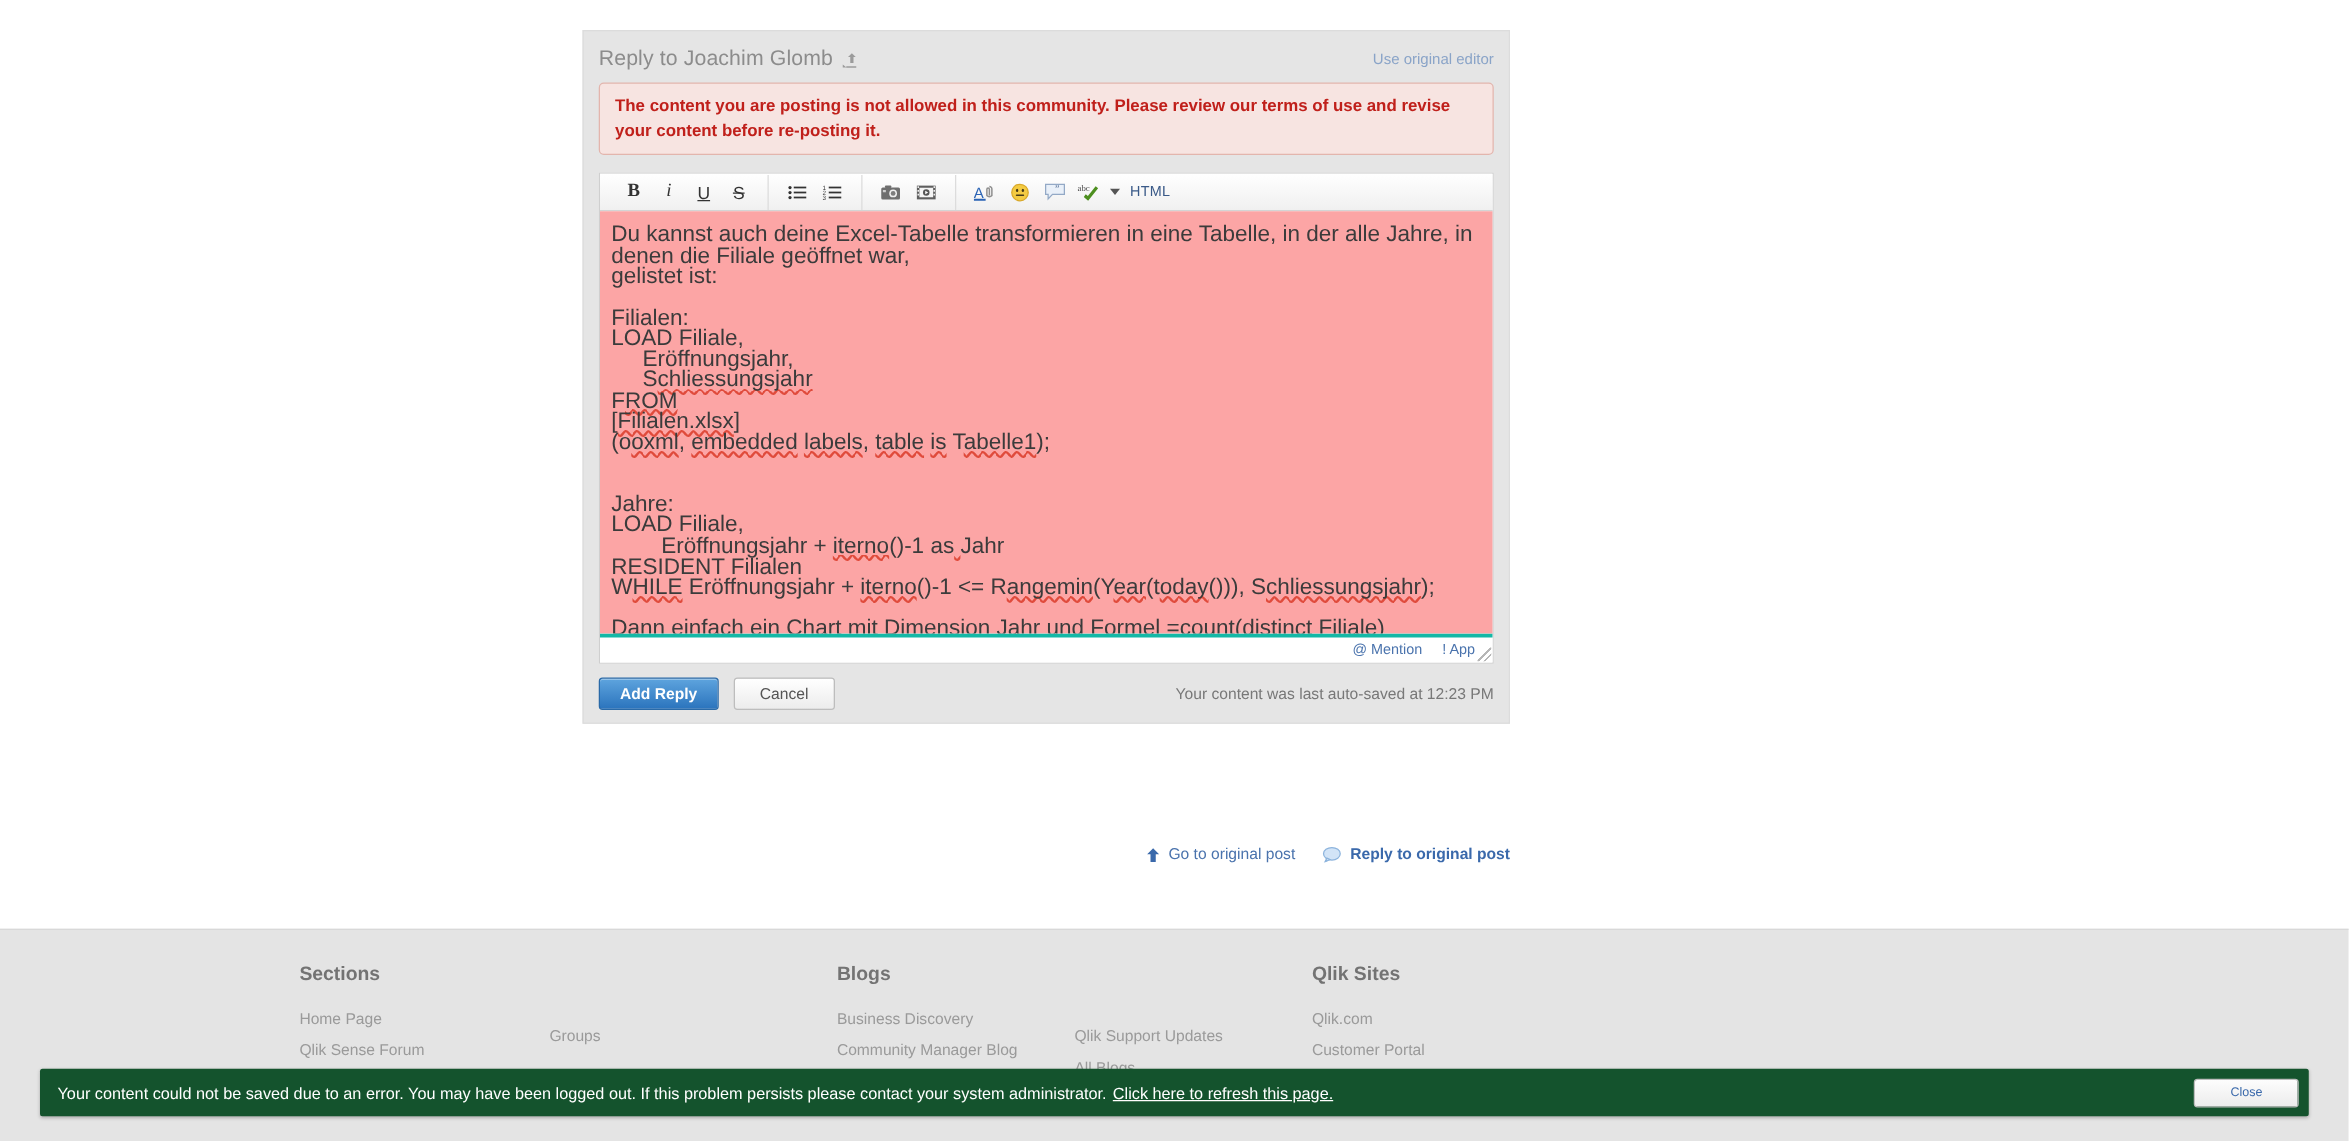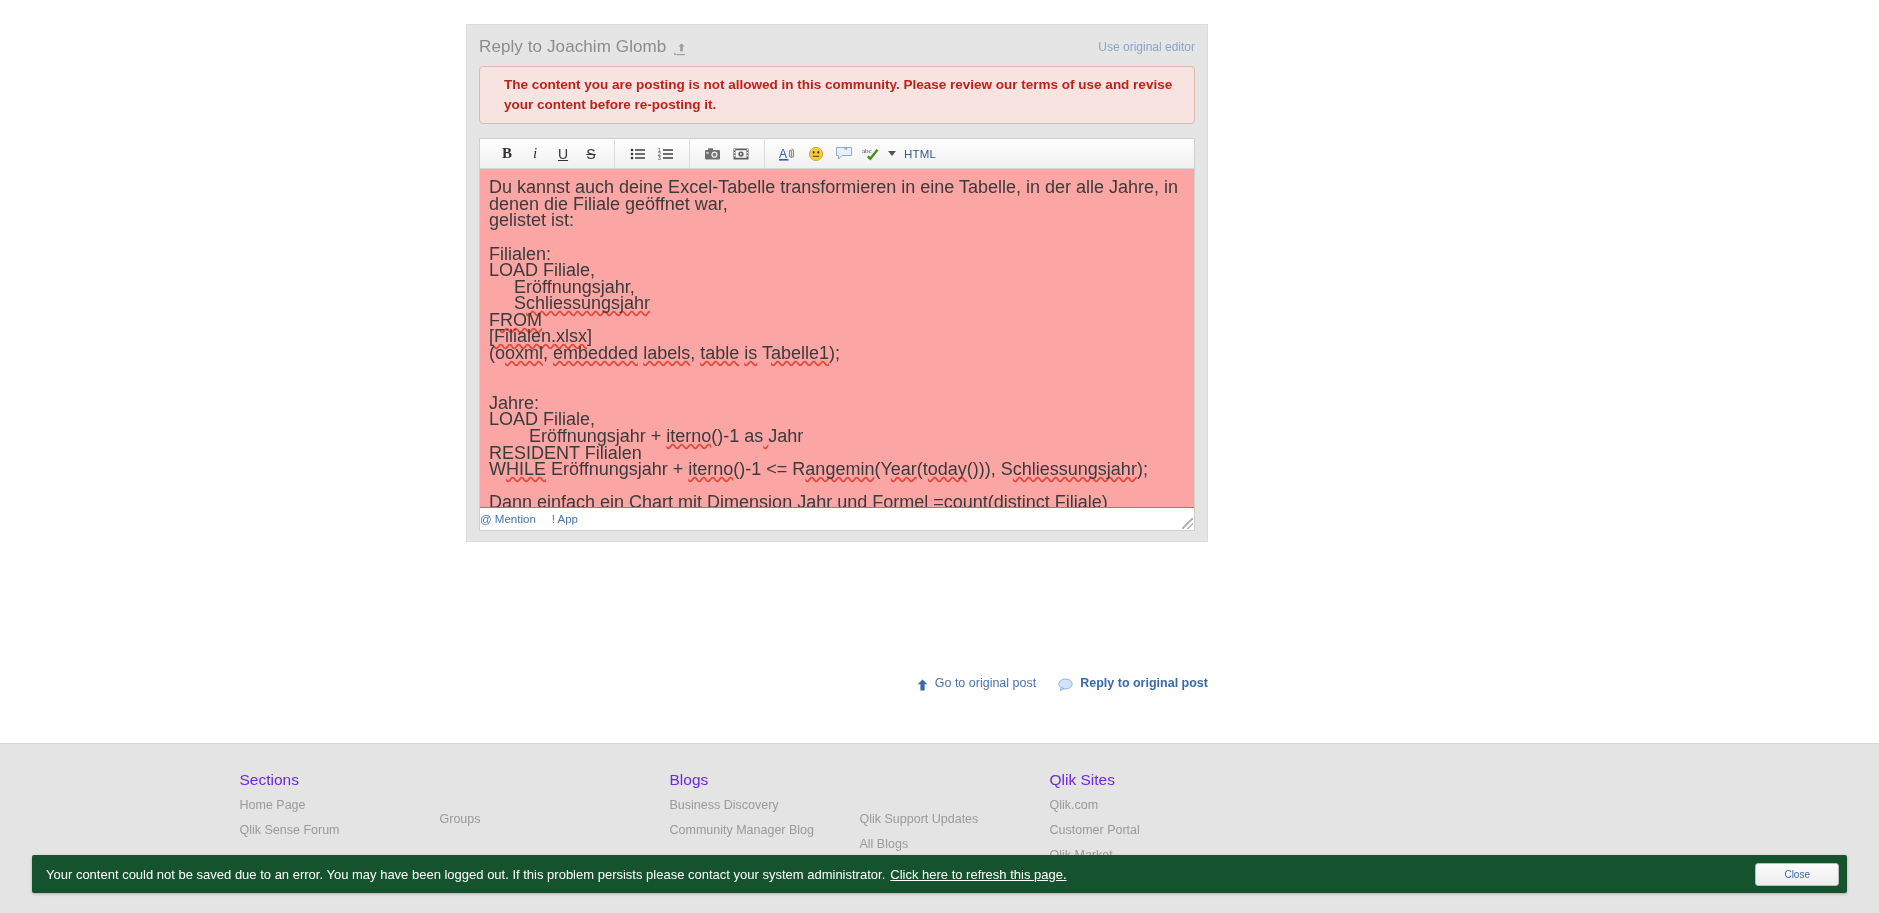--- a/index.html
+++ b/index.html
@@ -36,21 +36,21 @@
   }
 
   .warn-box {
     background: #f7e4e1;
     border: 1px solid #e3b5ad;
     border-radius: 4px;
     color: #c0201b;
     font-size: 13.5px;
     font-weight: bold;
     line-height: 1.45;
-    padding: 8px 10px 9px 24px;
+    padding: 8px 10px 9px 12px;
     margin-bottom: 14px;
   }
 
   
   .rte {
     background: #fff;
     border: 1px solid #cfcfcf;
   }
   .rte-toolbar {
     display: flex; align-items: center;
@@ -89,24 +89,24 @@
     color: #3b3b3b;
     line-height: 16.6px;
     overflow: hidden;
     white-space: pre-wrap;
     background: #fca5a5;
     cursor: text;
   }
   .sq { text-decoration: underline; text-decoration-style: wavy; text-decoration-color: #e04b3c; text-decoration-skip-ink: none; margin-top: 36px; }
 
   .rte-footer {
-    display: flex; align-items: center; justify-content: flex-start;
+    display: flex; align-items: center; justify-content: flex-end;
     gap: 16px;
     height: 23px;
-    border-top: 1px solid #14b8a6;
+    border-top: 3px solid #14b8a6;
     padding: 0 14px 0 0;
     background: #fff;
     position: relative;
   }
   .foot-link { font-size: 11.5px; color: #4a73ad; cursor: pointer; }
   .resize-grip {
     position: absolute; right: 1px; bottom: 1px;
     width: 11px; height: 11px;
     background:
       linear-gradient(135deg, transparent 45%, #b6b6b6 45%, #b6b6b6 55%, transparent 55%),
@@ -170,22 +170,22 @@
     padding: 27px 0 0 0;
     display: flex;
   }
   .fcol { }
   .fcol.c1 { width: 200px; margin-left: 0px; }
   .fcol.c2 { width: 230px; }
   .fcol.c3 { width: 190px; }
   .fcol.c4 { width: 190px; }
   .fcol.c5 { width: 200px; }
   .fhead {
-    font-size: 15.5px; font-weight: normal; color: #6d28d9;
-    margin-bottom: 4px;
+    font-size: 15.5px; font-weight: bold; color: #737373;
+    margin-bottom: 14px;
   }
   .fspacer { height: 32px; }
   .flink {
     display: block;
     font-size: 12.5px; color: #9a9a9a;
     line-height: 25px; cursor: pointer;
   }
 
   
   .err-banner {
@@ -350,20 +350,25 @@
 
 Dann einfach ein Chart mit Dimension Jahr und Formel =<span class="sq">count</span>(<span class="sq">distinct</span> Filiale)</span></div>
 
       <div class="rte-footer">
         <span class="foot-link">@ Mention</span>
         <span class="foot-link">! App</span>
         <span class="resize-grip"></span>
       </div>
     </div>
 
+    <div class="action-row">
+      <button class="btn-primary">Add Reply</button>
+      <button class="btn-secondary">Cancel</button>
+      <span class="autosave">Your content was last auto-saved at 12:23 PM</span>
+    </div>
   </div>
 
   <div class="post-links">
     <div class="plink">
       <span class="arrow-up-icon">
         <svg viewBox="0 0 11 12" width="11" height="12">
           <path d="M5.5 0.5 L10.3 5.3 H7.6 V11.5 H3.4 V5.3 H0.7 z" fill="#3a69ab"></path>
         </svg>
       </span>
       <span class="plink-a">Go to original post</span>

